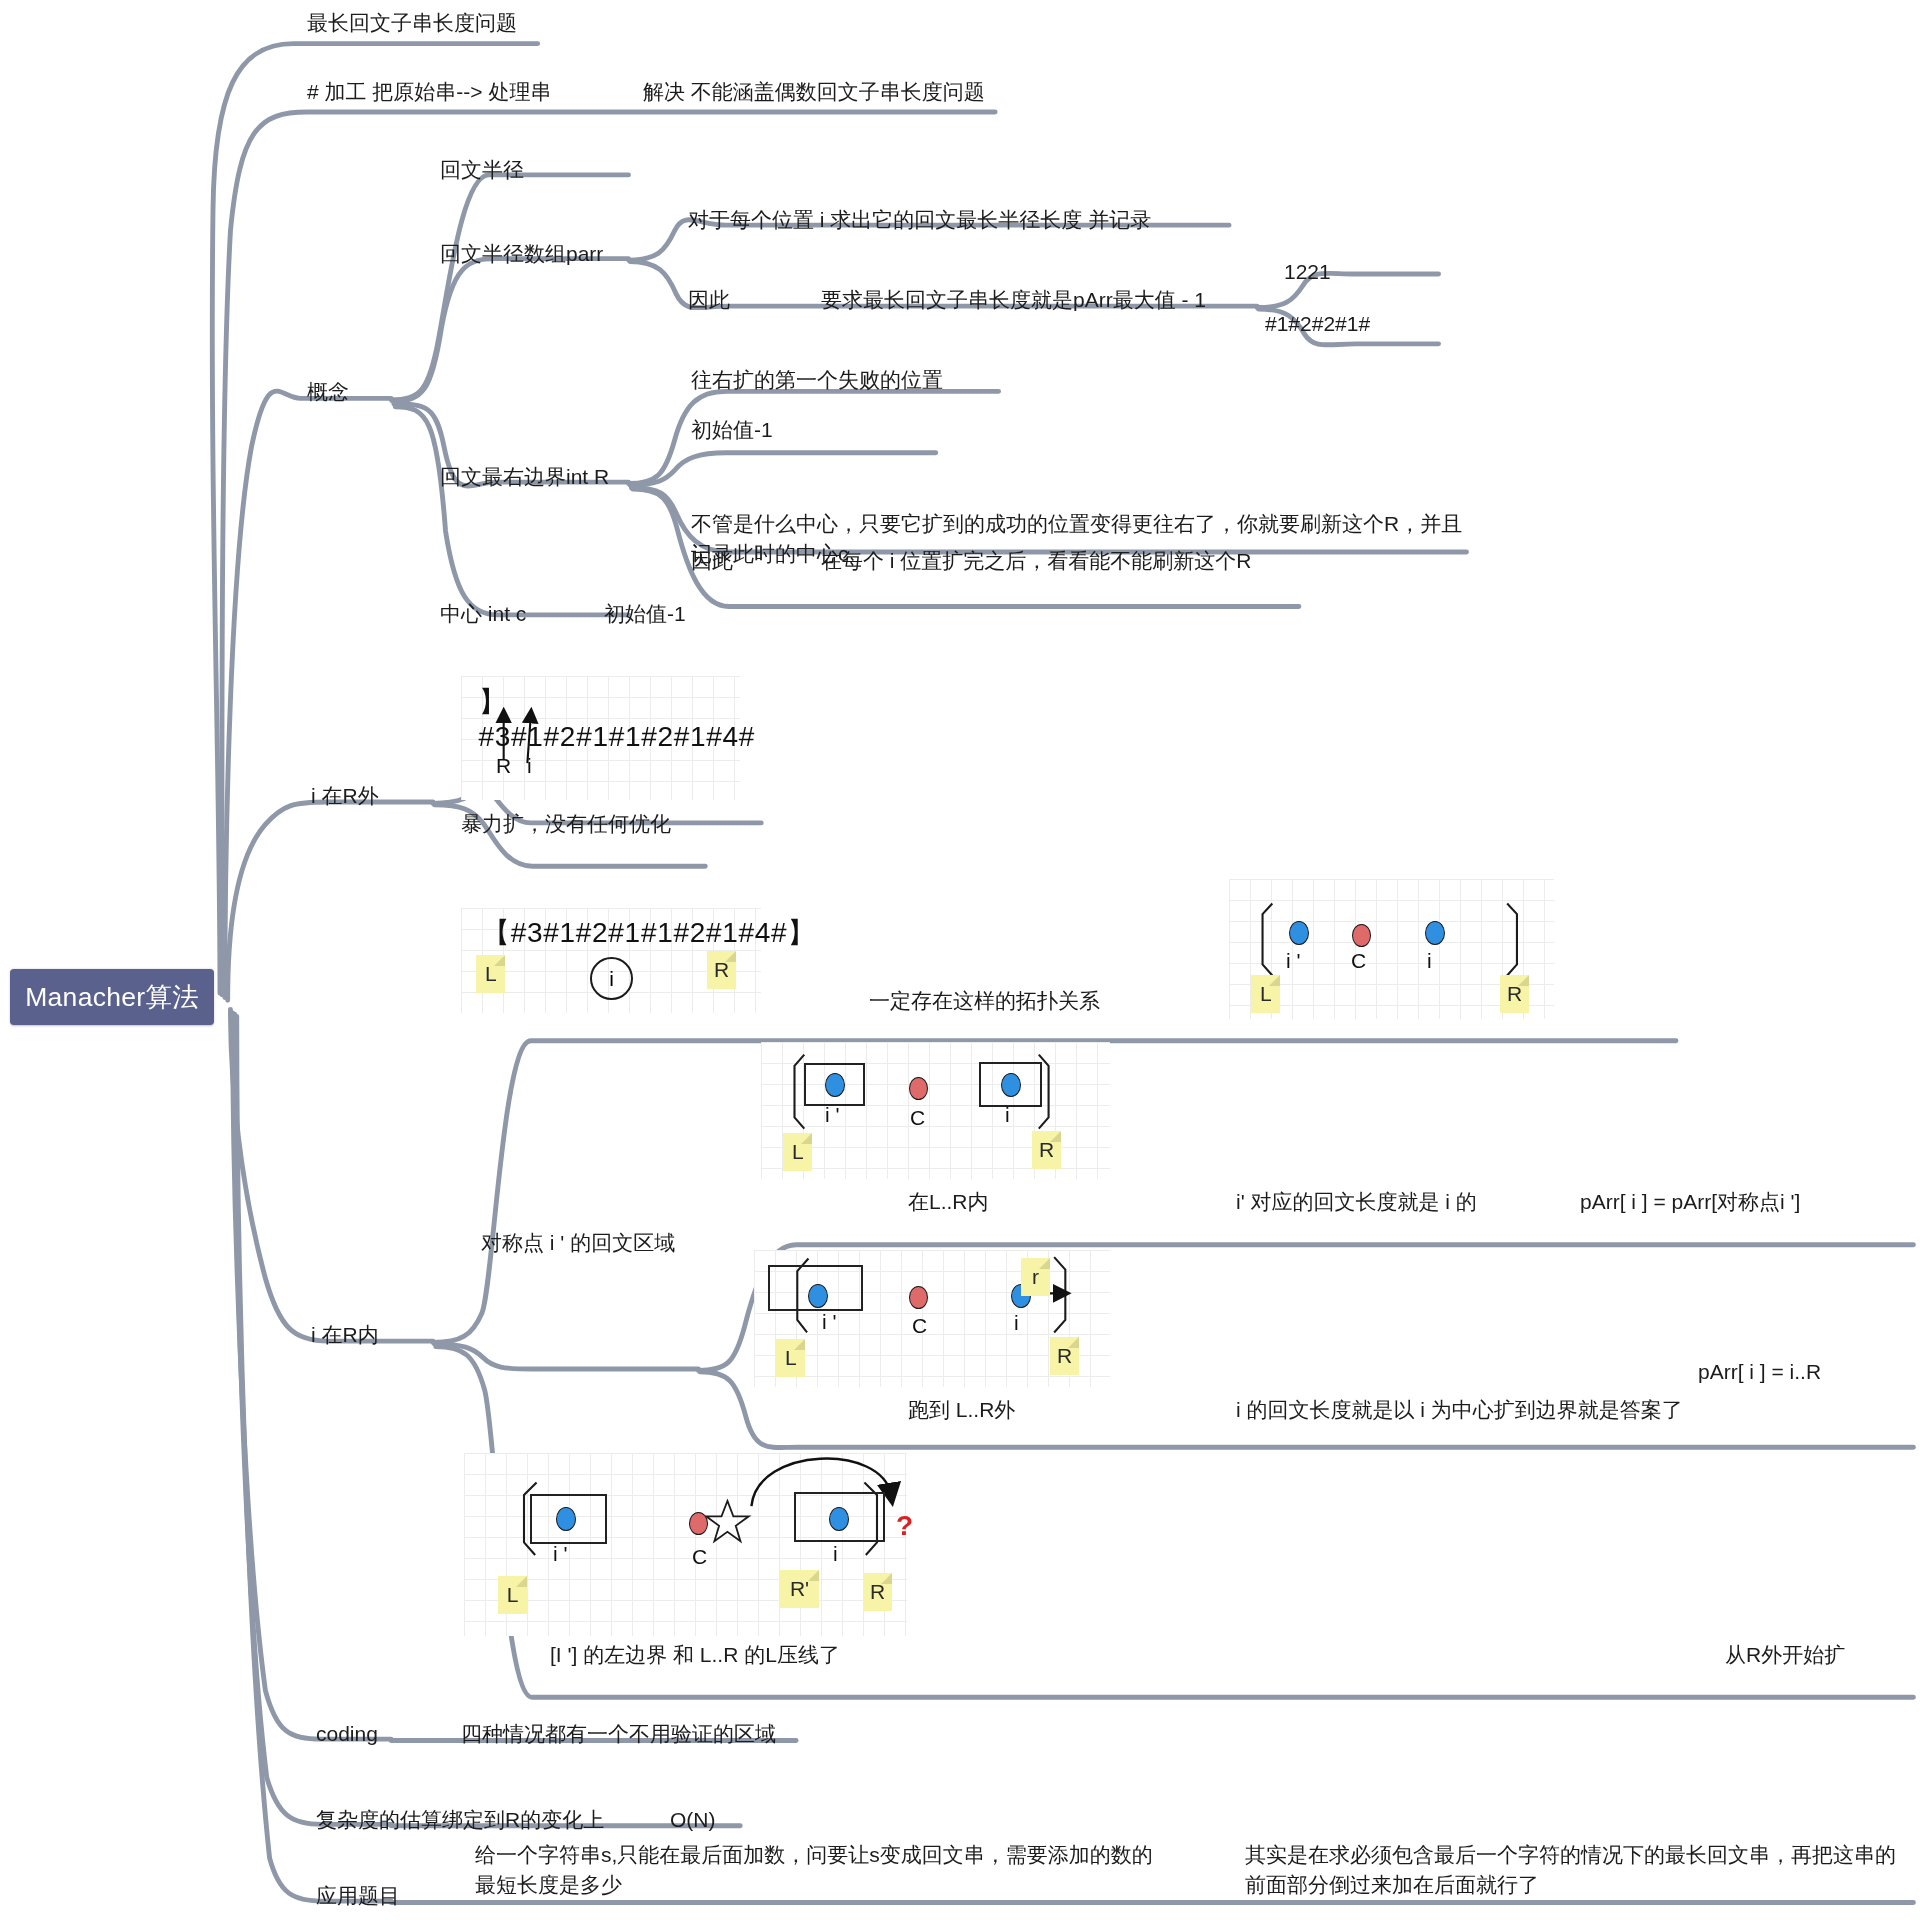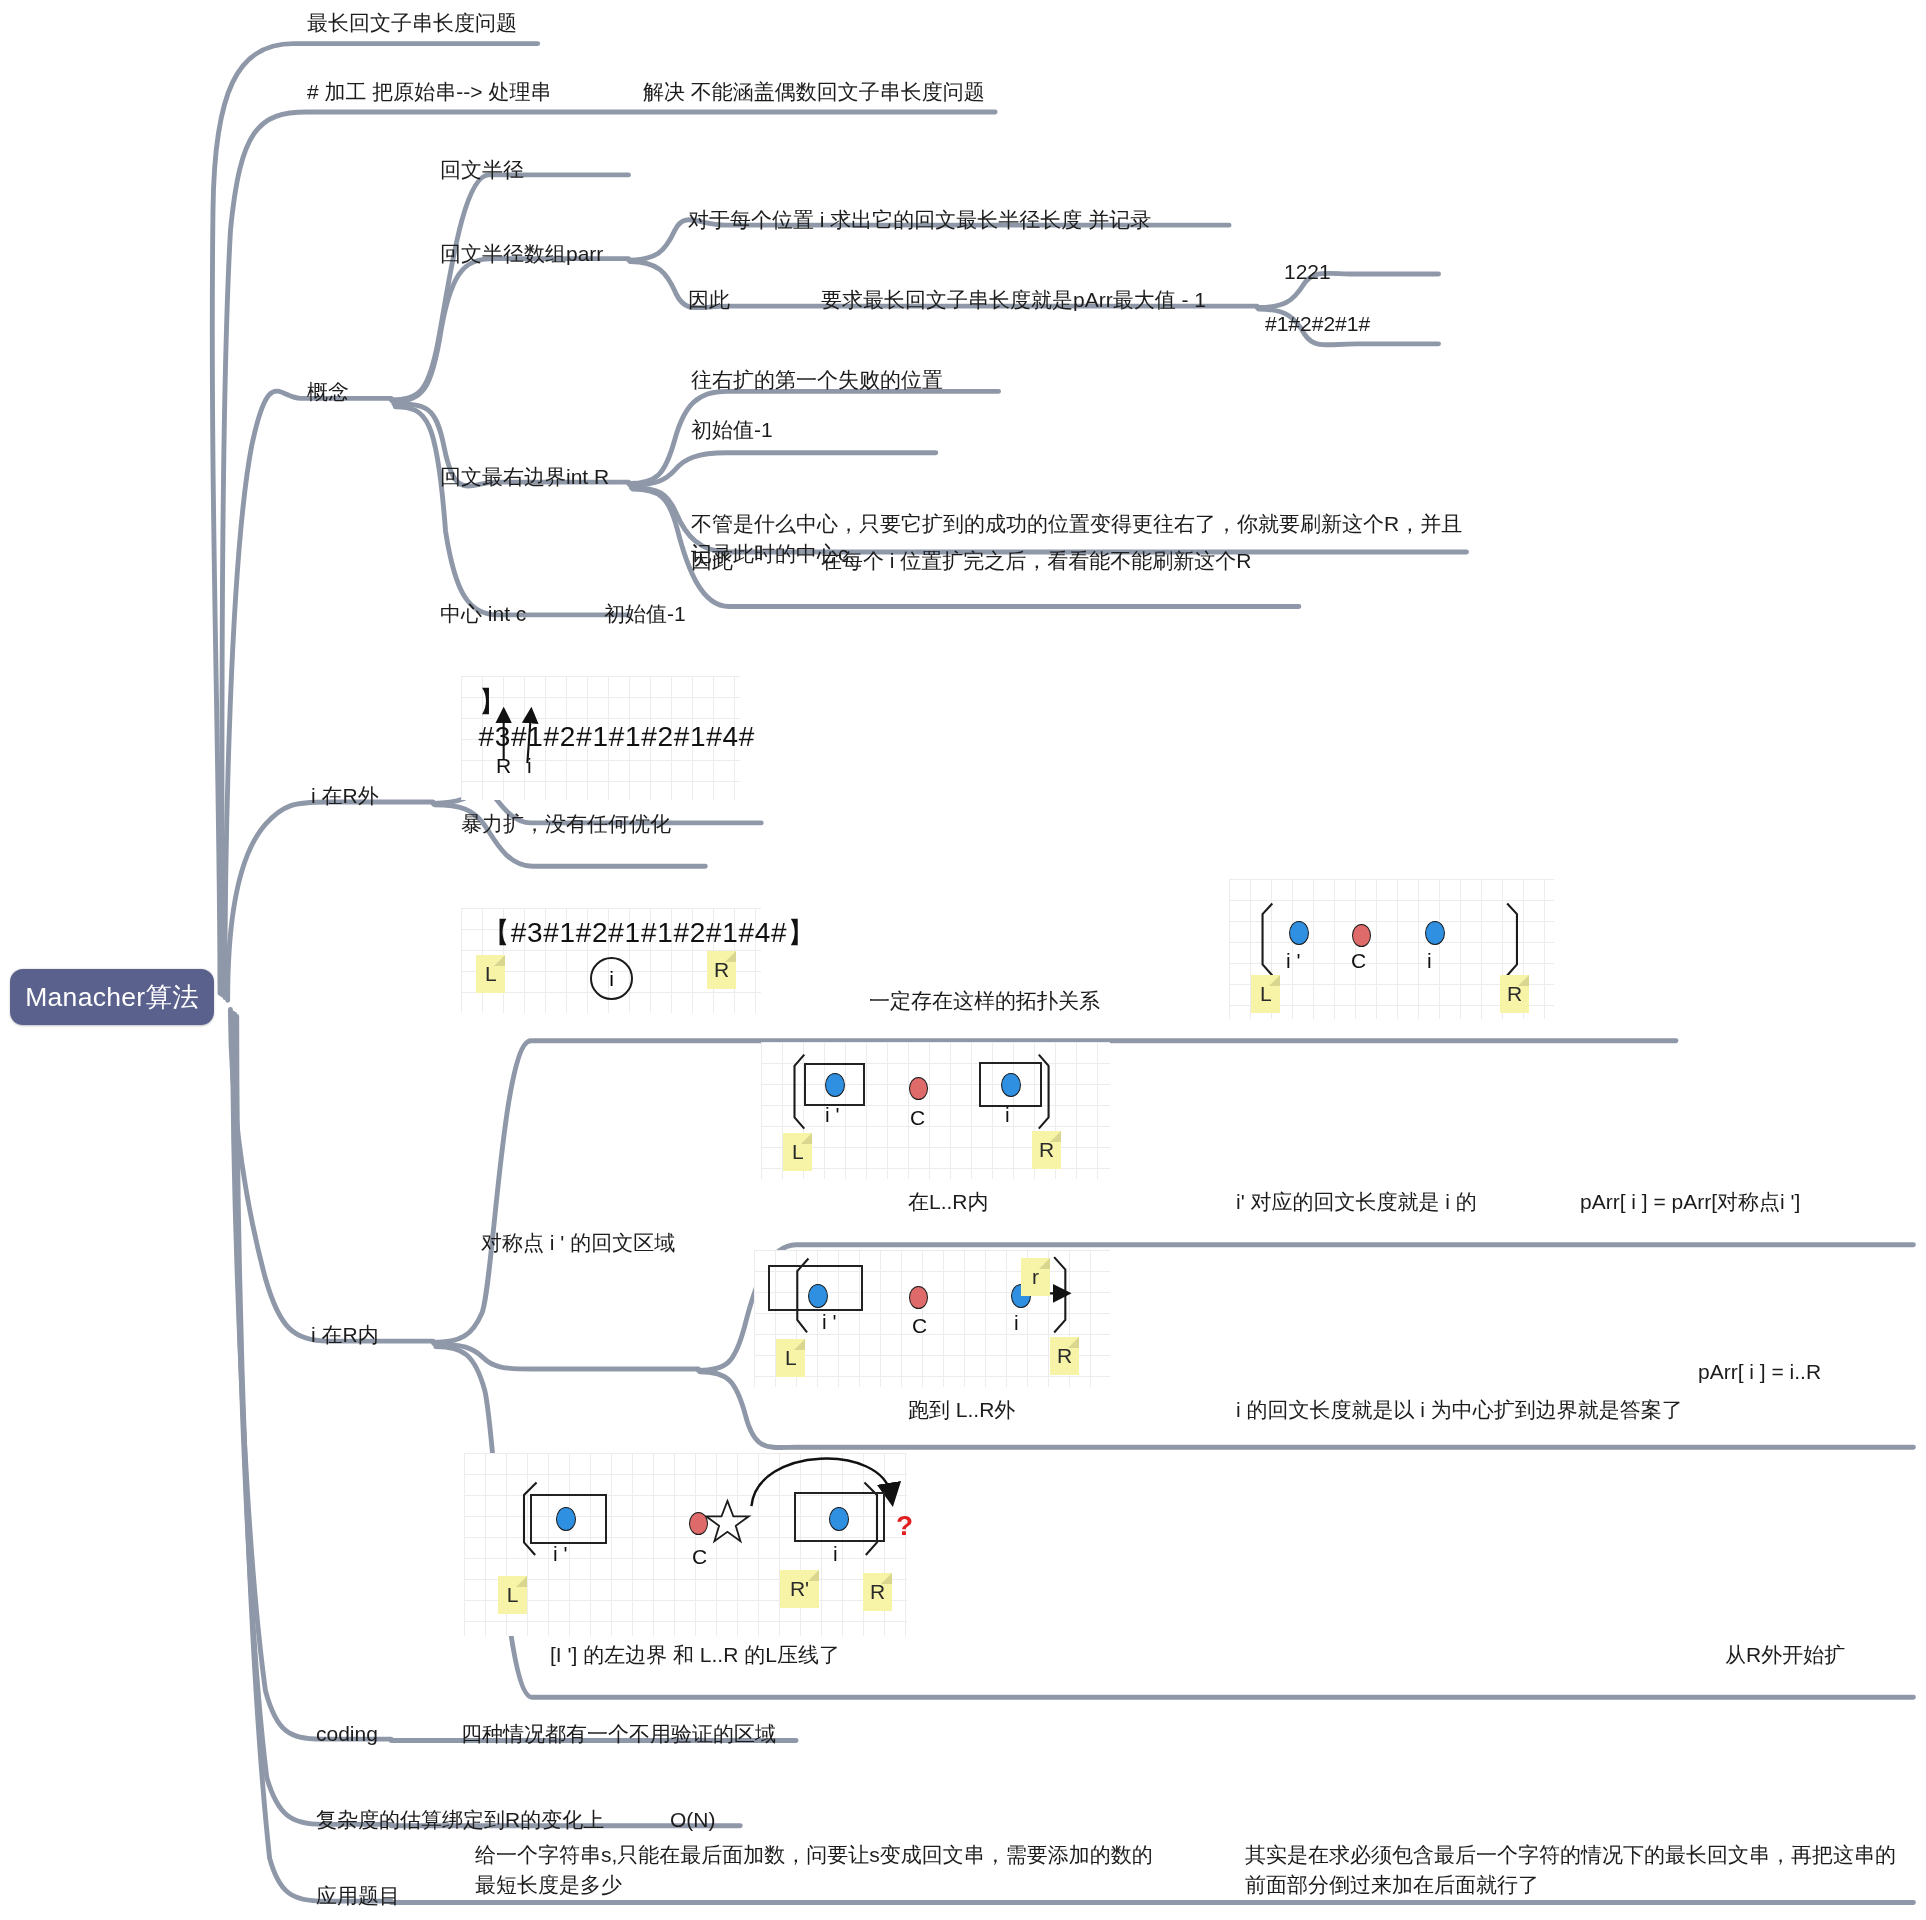--- a/index.html
+++ b/index.html
@@ -1,21 +1,21 @@
 <!DOCTYPE html>
 <html style="font-size:11.2px"><head>
 <meta charset="utf-8">
 <style>
   html,body{margin:0;padding:0;background:#ffffff;}
   body{font-family:"Liberation Sans","DejaVu Sans",sans-serif;}
   #root-canvas{position:relative;width:1926px;height:1921px;background:#fff;overflow:hidden;}
   #wires{position:absolute;left:0;top:0;width:1926px;height:1921px;pointer-events:none;}
   .node{position:absolute;white-space:nowrap;color:#1c1c1c;font-size:21px;line-height:1.45;}
   .node.wrap{white-space:normal;}
-  .root-node{position:absolute;background:#5a618c;color:#fff;border-radius:13px;
+  .root-node{position:absolute;background:#5a618c;color:#fff;border-radius:4px;
     padding:9.8px 15.4px;font-size:26.5px;letter-spacing:0.3px;box-shadow:0 0.7px 2.1px rgba(0,0,0,.25);}
   .img-card{position:absolute;background:#fff;
     background-image:
       linear-gradient(to right,#ececec 0.7px,transparent 0.7px),
       linear-gradient(to bottom,#ececec 0.7px,transparent 0.7px);
     background-size:21px 21px;}
   .sticky{position:absolute;width:29px;height:38px;background:#f7f4a8;
      font-size:21px;color:#2a2a2a;display:flex;align-items:center;justify-content:center;}
   .sticky::after{content:"";position:absolute;right:0;top:0;border-width:0 0 11.2px 11.2px;
      border-style:solid;border-color:transparent transparent #d9d690 transparent;}

